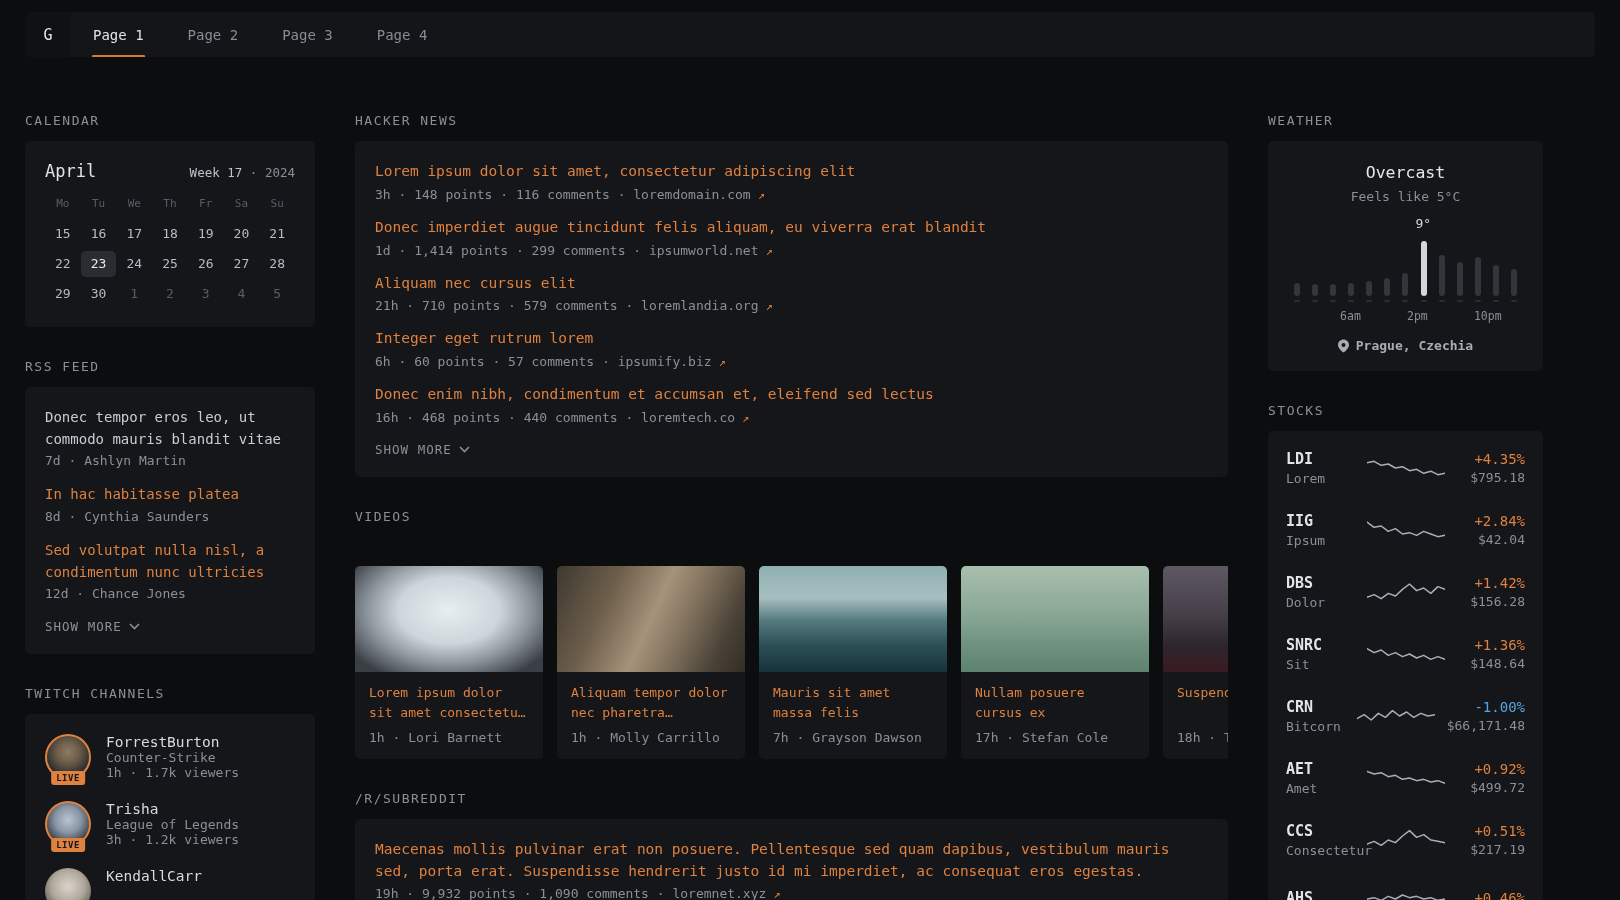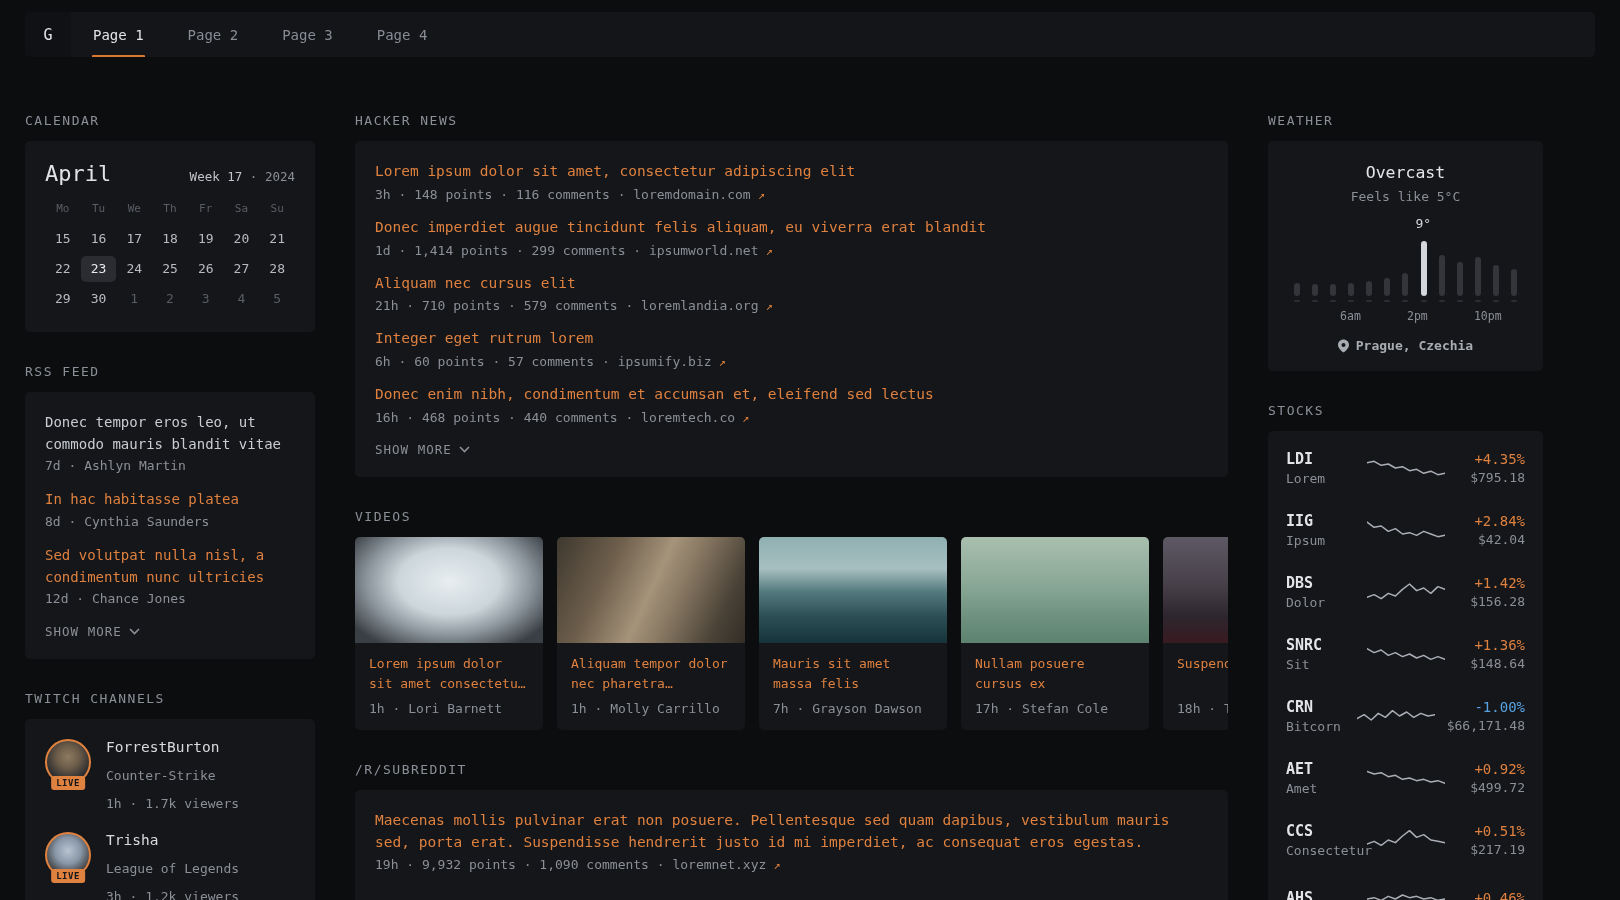--- a/index.html
+++ b/index.html
@@ -22,21 +22,21 @@
 
   
   .grid { display:grid; grid-template-columns:290px 873px 275px; column-gap:40px; padding:24px 0 0 25px; align-items:start; }
   section { margin-bottom:32px; }
   .sec-title { font-size:13px; font-weight:normal; letter-spacing:1.5px; color:var(--muted); margin-bottom:13px;margin-top:32px; }
   .card { background:var(--card); border-radius:5px; padding:20px; }
   .meta { color:var(--muted); font-size:13px; }
 
   
   .cal-head { display:flex; justify-content:space-between; align-items:baseline; margin-bottom:12px; }
-  .cal-month { font-size:22px; color:#e0e2e6; }
+  .cal-month { font-size:17px; color:#e0e2e6; }
   .cal-week { font-size:12.5px; color:var(--muted); }
   .cal-week .wk { color:#c0c3c9; }
   .cal-grid { display:grid; grid-template-columns:repeat(7,1fr); row-gap:4px; text-align:center; }
   .cal-dow { font-size:11px; color:var(--dim); padding:4px 0 7px; }
   .cal-date { font-size:13px; color:#b8bbc1; padding:5px 0; border-radius:5px; line-height:16px; }
   .cal-date.today { background:#2a2c31; color:#e8eaed; }
   .cal-date.dim { color:var(--dim); }
 
   
   .rss-item { margin-bottom:16px; }
@@ -46,31 +46,31 @@
   .show-more { display:flex; align-items:center; gap:7px; background:none; border:none; color:var(--muted); font-family:inherit; font-size:12.5px; letter-spacing:1px; cursor:pointer; padding:2px 0 0; }
   .chev { stroke:var(--muted); fill:none; stroke-width:1.6; }
 
   
   .tw-row { display:flex; gap:15px; align-items:flex-start; margin-bottom:21px; cursor:pointer; }
   .tw-avatar-wrap { position:relative; width:46px; flex:0 0 46px; }
   .tw-avatar { width:46px; height:46px; border-radius:50%; }
   .tw-avatar.live { border:2px solid var(--accent); }
   .live-badge { position:absolute; left:50%; bottom:-5px; transform:translateX(-50%); background:var(--accent); color:#15161a; font-size:9px; font-weight:bold; letter-spacing:.5px; padding:2px 5px; border-radius:3px; }
   .tw-name { font-size:14.5px; color:#d8dade; }
-  .tw-info .meta { margin-top:13px; }
+  .tw-info .meta { margin-top:0; }
 
   
   .hn-item { margin-bottom:15px; }
   .hn-title { color:var(--accent); font-size:14.5px; line-height:1.5; cursor:pointer; }
   .hn-item .meta { margin-top:4px; }
   .ext-arrow { color:var(--accent); font-size:12px; }
 
   
   .videos-row { display:flex; gap:14px; overflow:hidden; }
-  .video-card { flex:0 0 188px; background:var(--card); border-radius:5px; overflow:hidden; cursor:pointer; }
+  .video-card { flex:0 0 188px; background:var(--card); border-radius:5px; overflow:hidden; cursor:pointer;margin-top:29px; }
   .video-thumb { height:106px; }
   .video-title { color:var(--accent); font-size:13px; line-height:1.58; padding:11px 14px 0; height:53px; overflow:hidden; }
   .video-meta { padding:5px 14px 14px; }
 
   
   .weather-card { padding:22px 22px 18px; }
   .w-cond { text-align:center; font-size:16.5px; color:#e4e6ea; }
   .w-feels { text-align:center; margin-top:7px; }
   .w-chart-wrap { position:relative; height:84px; margin-top:14px; }
   .w-chart { position:absolute; left:4px; right:4px; bottom:0; display:flex; justify-content:space-between; align-items:flex-end; }

